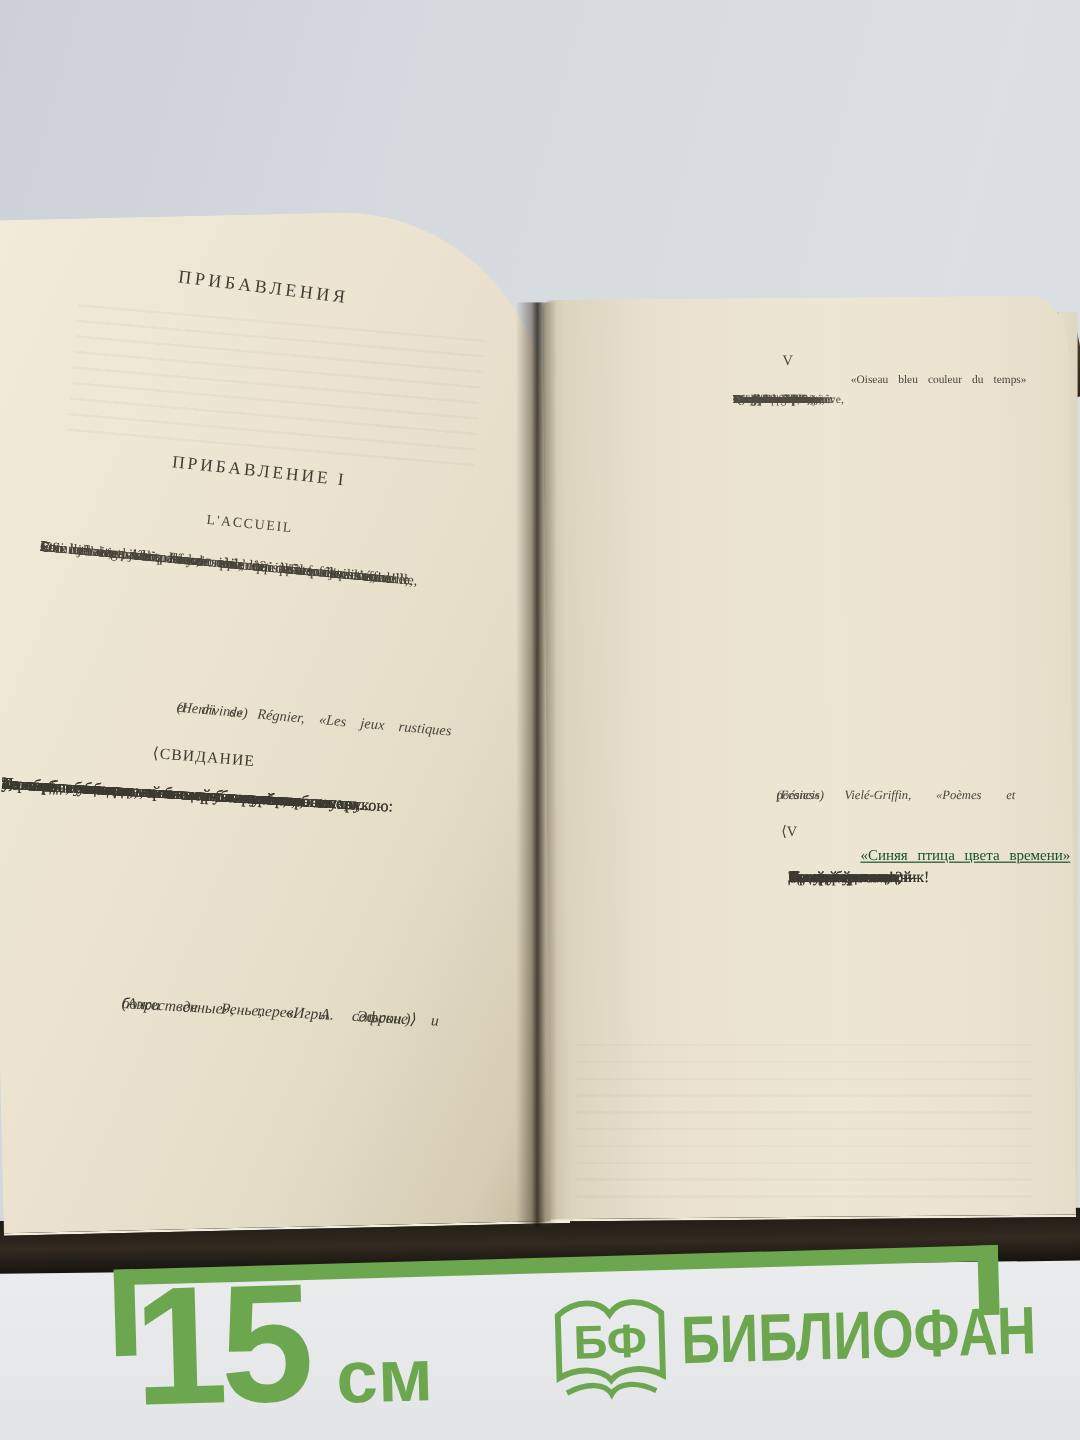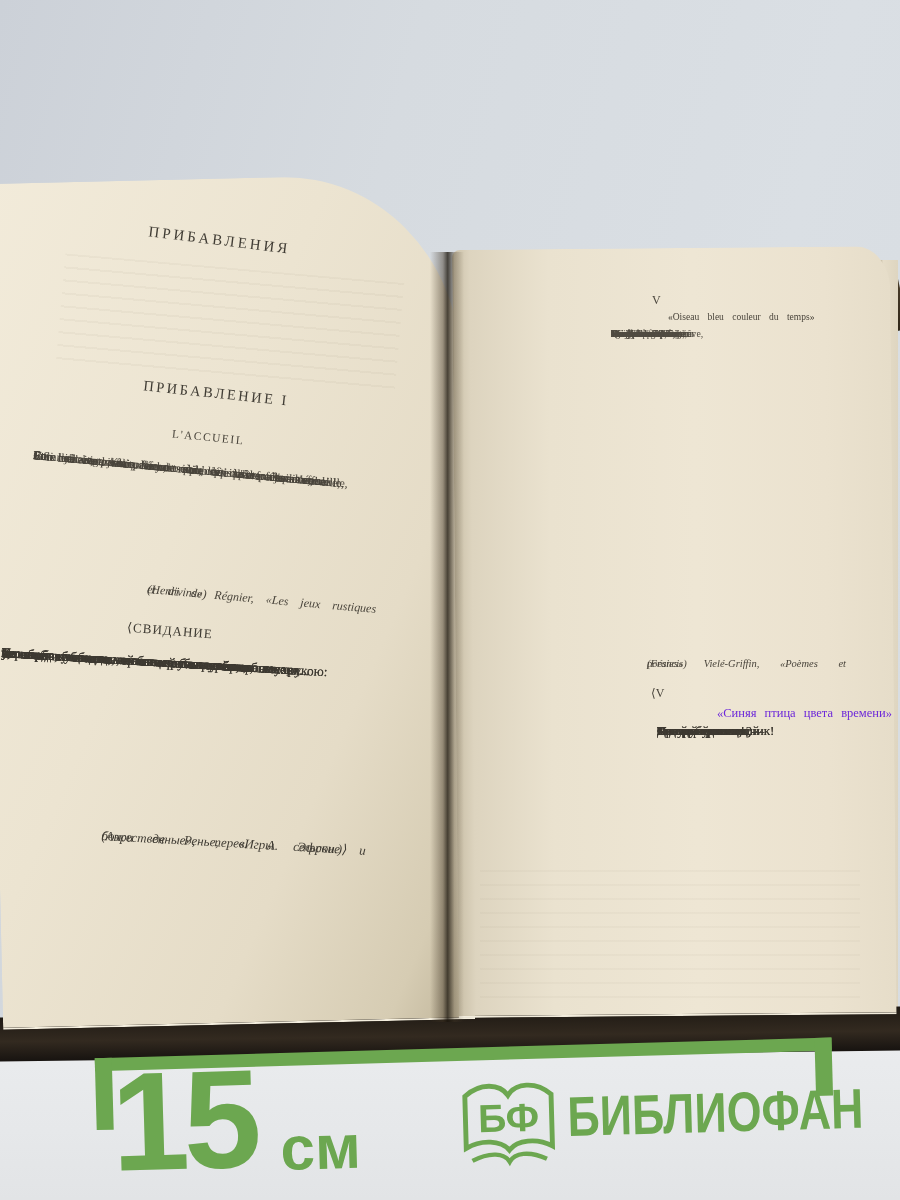--- a/index.html
+++ b/index.html
@@ -47,25 +47,25 @@
   .lp-frpoem{left:34px;top:449px;font-size:12px;line-height:13px;word-spacing:11px;transform:rotate(5.2deg);transform-origin:0 0;}
   .lp-frpoem div:first-child{margin-left:10px;}
   .lp-frattr{left:148px;top:582px;font-size:12px;line-height:14.5px;font-style:italic;word-spacing:9px;transform:rotate(5deg);}
   .lp-rutitle{left:127px;top:623px;font-size:13px;letter-spacing:1px;color:#3f3b33;transform:rotate(4.5deg);}
   .lp-rupoem{left:2px;top:645px;font-size:13.5px;line-height:16.3px;word-spacing:9px;color:#3e3a32;
              text-shadow:0 0 .4px #3e3a32;transform:rotate(3.4deg);transform-origin:0 0;}
   .lp-ruattr{left:102px;top:827px;font-size:13px;line-height:17px;font-style:italic;word-spacing:16px;
              color:#3f3b33;transform:rotate(3.2deg);}
 
   .rp-number{left:652px;top:293px;font-size:12px;color:#4c473e;}
-  .rp-frtitle{left:668px;top:312px;font-size:9.5px;word-spacing:6px;}
+  .rp-frtitle{left:709px;top:312px;font-size:9.5px;word-spacing:6px;}
   .rp-frpoem{left:611px;top:329px;font-size:9.8px;line-height:10.15px;word-spacing:3.5px;color:#514c42;}
   .rp-frattr{left:647px;top:657px;font-size:10.5px;line-height:13.5px;font-style:italic;word-spacing:18px;}
   .rp-runumber{left:651px;top:686px;font-size:12px;}
-  .rp-rutitle{left:717px;top:706px;font-size:12.5px;word-spacing:5px;white-space:nowrap;color:#6d28d9;}
+  .rp-rutitle{left:717px;top:706px;font-size:12.5px;word-spacing:5px;white-space:nowrap;color:#14532d;text-decoration:underline;}
   .rp-rupoem{left:657px;top:724px;font-size:13px;line-height:14px;word-spacing:6px;color:#3e3a32;
              text-shadow:0 0 .4px #3e3a32;}
 
   
   .ruler{left:0;top:1028px;width:900px;height:172px;z-index:6;
          font-family:"Liberation Sans","DejaVu Sans",sans-serif;
          transform:rotate(-1.6deg);transform-origin:100px 40px;color:var(--green,#6ca750);}
   .ruler-bar{left:95px;top:30px;width:737px;height:13px;background:var(--green,#6ca750);}
   .ruler-tick-l{left:95px;top:30px;width:17px;height:72px;background:var(--green,#6ca750);}
   .ruler-tick-r{left:815px;top:30px;width:17px;height:58px;background:var(--green,#6ca750);}

